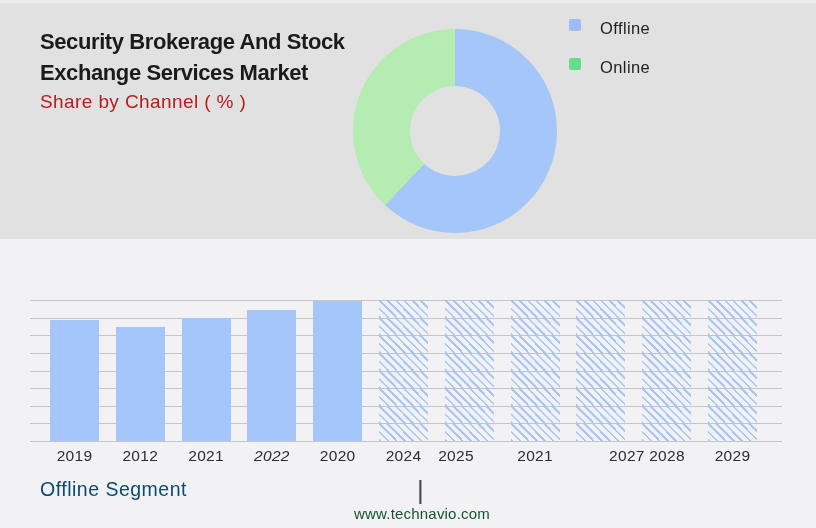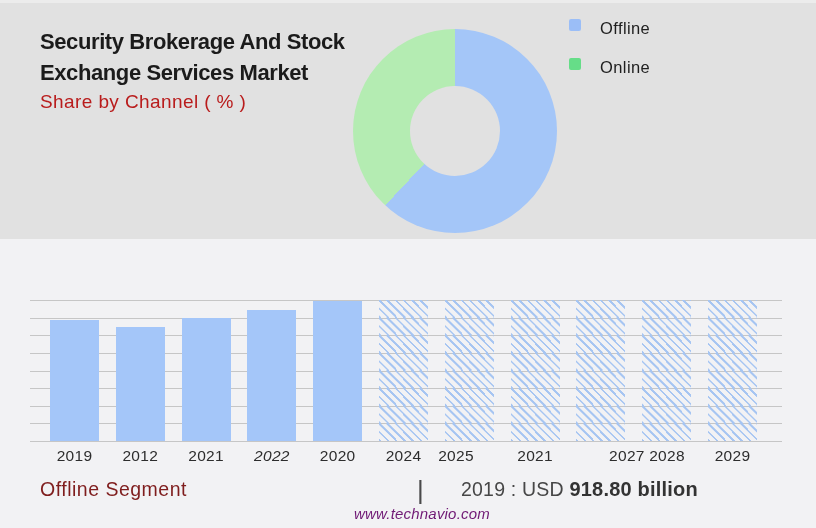--- a/index.html
+++ b/index.html
@@ -28,26 +28,26 @@
         width:752px;height:141px;box-sizing:content-box;
         background-image:repeating-linear-gradient(to bottom,#c6c6c6 0 1px,transparent 1px 17.625px);
         border-bottom:1px solid #c6c6c6;}
   .bar{position:absolute;bottom:0;width:49px;}
   .bar.solid{background:#a4c6f9;}
   .bar.hatched{background-image:repeating-linear-gradient(45deg,#a6c5f2 0 1.8px,transparent 1.8px 5.8px);
                background-size:100% 17.625px;}
   .year-axis{position:absolute;left:0;top:208px;width:816px;height:20px;}
   .year-label{position:absolute;transform:translateX(-50%);font-size:15.5px;color:#2d2d2d;letter-spacing:0.3px;}
 
-  .segment-label{position:absolute;left:40px;top:239px;font-size:19.5px;color:#7f1d1d;letter-spacing:0.5px;}
+  .segment-label{position:absolute;left:40px;top:239px;font-size:19.5px;color:#0c4a6e;letter-spacing:0.5px;}
   .separator{position:absolute;left:417px;top:236px;font-size:26px;font-weight:400;color:#4a4a4a;}
   .value-line{position:absolute;left:461px;top:239px;font-size:19.5px;color:#474747;letter-spacing:0.2px;}
   .value-line b{font-size:20px;color:#333333;}
   .site{position:absolute;left:422px;top:266px;transform:translateX(-50%);
-        font-size:15px;color:#701a75;letter-spacing:0.2px;font-style:italic;}
+        font-size:15px;color:#14532d;letter-spacing:0.2px;}
 </style>
 </head>
 <body>
 
 <div class="page">
 
   <div class="top-section">
     <div class="title">Security Brokerage And Stock Exchange Services Market</div>
     <div class="subtitle">Share by Channel ( % )</div>
 
@@ -90,17 +90,16 @@
         <span class="year-label" style="left: 403.5px; text-align: center;">2024</span>
         <span class="year-label" style="left: 456px;">2025</span>
         <span class="year-label" style="left: 535.1px;">2021</span>
         <span class="year-label" style="left: 600.9px; margin-left: 26px;">2027</span>
         <span class="year-label" style="left: 667px;">2028</span>
         <span class="year-label" style="left: 732.5px;">2029</span>
       </div>
 
     <div class="segment-label">Offline Segment</div>
     <div class="separator">|</div>
-    <div class="value-line"><span>2019 : USD </span><b>918.80 billion</b></div>
     <div class="site">www.technavio.com</div>
   </div>
 
 </div>
 
 </body></html>

